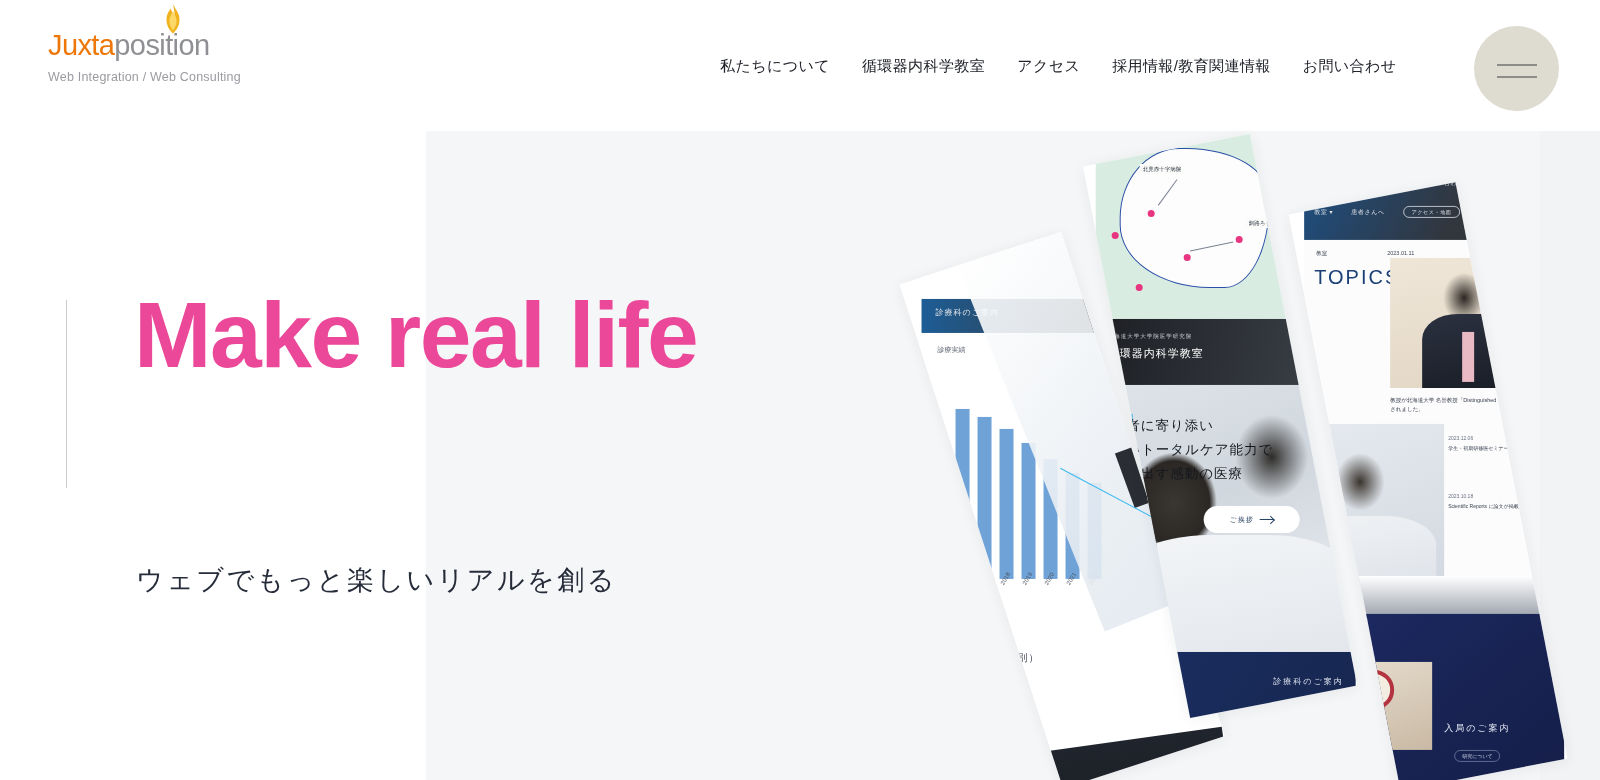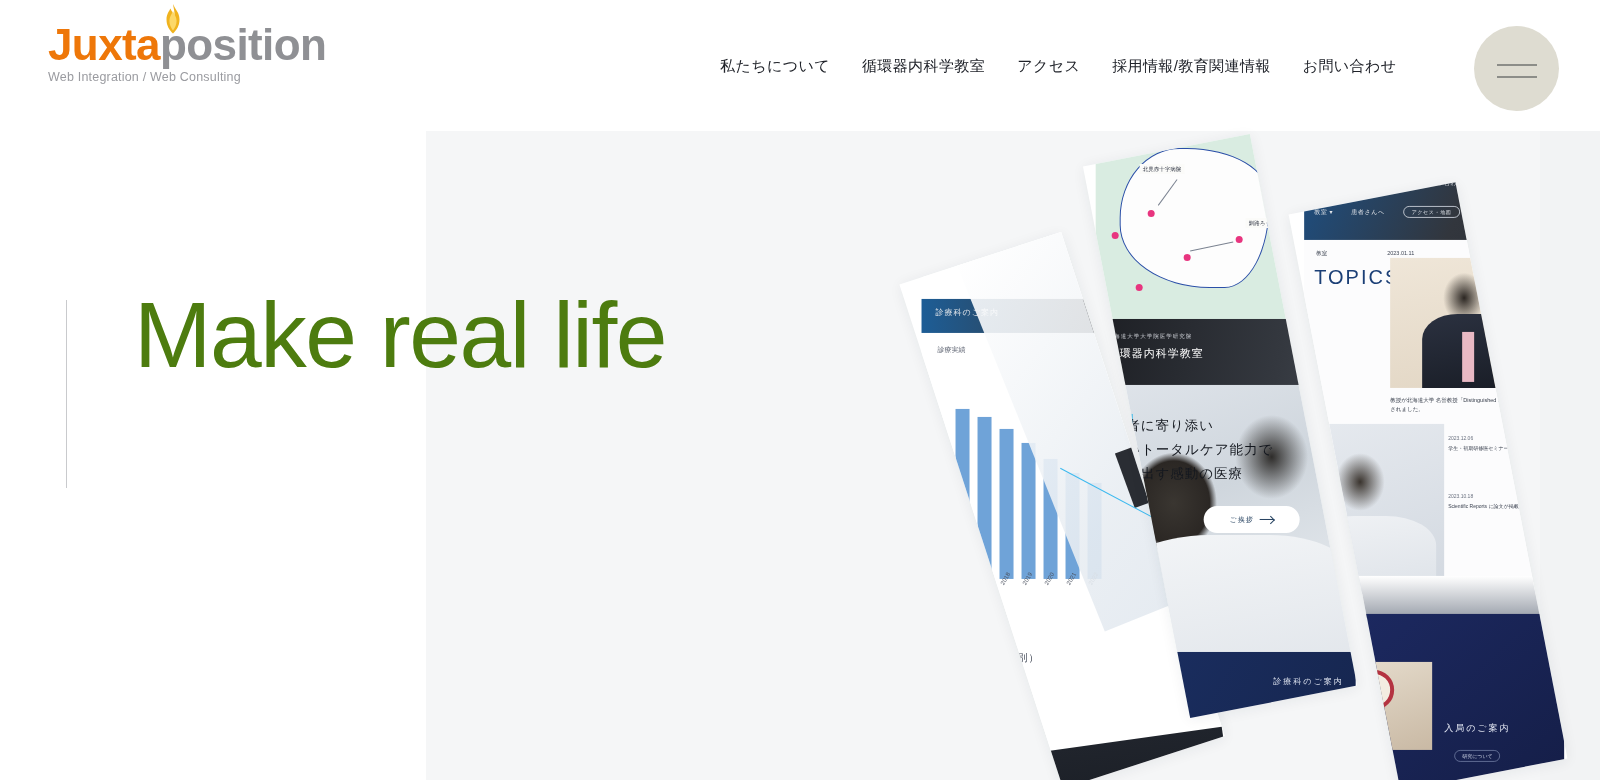--- a/index.html
+++ b/index.html
@@ -48,24 +48,24 @@
   }
 
   .logo-block {
     position: absolute;
     left: 48px;
     top: 22px;
     width: 300px;
   }
   .logo-wordmark {
     position: relative;
-    font-size: 44px;
+    font-size: 29px;
     line-height: 46px;
     letter-spacing: -0.6px;
-    font-weight: 700;
+    font-weight: 400;
     white-space: nowrap;
   }
   .logo-juxta { color: #ee7709; }
   .logo-position { color: #8f9094; }
   .flame-icon {
     position: absolute;
     left: 114px;
     top: -18px;
     width: 22px;
     height: 30px;
@@ -124,24 +124,24 @@
     height: 188px;
     background: #c9cacd;
     z-index: 30;
   }
 
   .hero-title {
     position: absolute;
     left: 134px;
     top: 283px;
     z-index: 30;
-    color: #4d7c0f;
+    color: #ec4899;
     font-size: 93px;
     line-height: 105px;
-    font-weight: 400;
+    font-weight: 700;
     letter-spacing: -1.5px;
     white-space: nowrap;
   }
   .hero-title .line2 { letter-spacing: -1px; }
 
   .hero-sub {
     position: absolute;
     left: 136px;
     top: 562px;
     z-index: 30;
@@ -646,14 +646,15 @@
         <div class="c-navy-txt">入局のご案内</div>
         <div class="c-navy-badge">研究について</div>
       </div>
     </div>
   </div>
 
   <div class="hero-rule"></div>
   <h1 class="hero-title">
     <span class="line1">Make real life</span><br>
   </h1>
+  <p class="hero-sub">ウェブでもっと楽しいリアルを創る</p>
 
 </div>
 
 </body></html>

